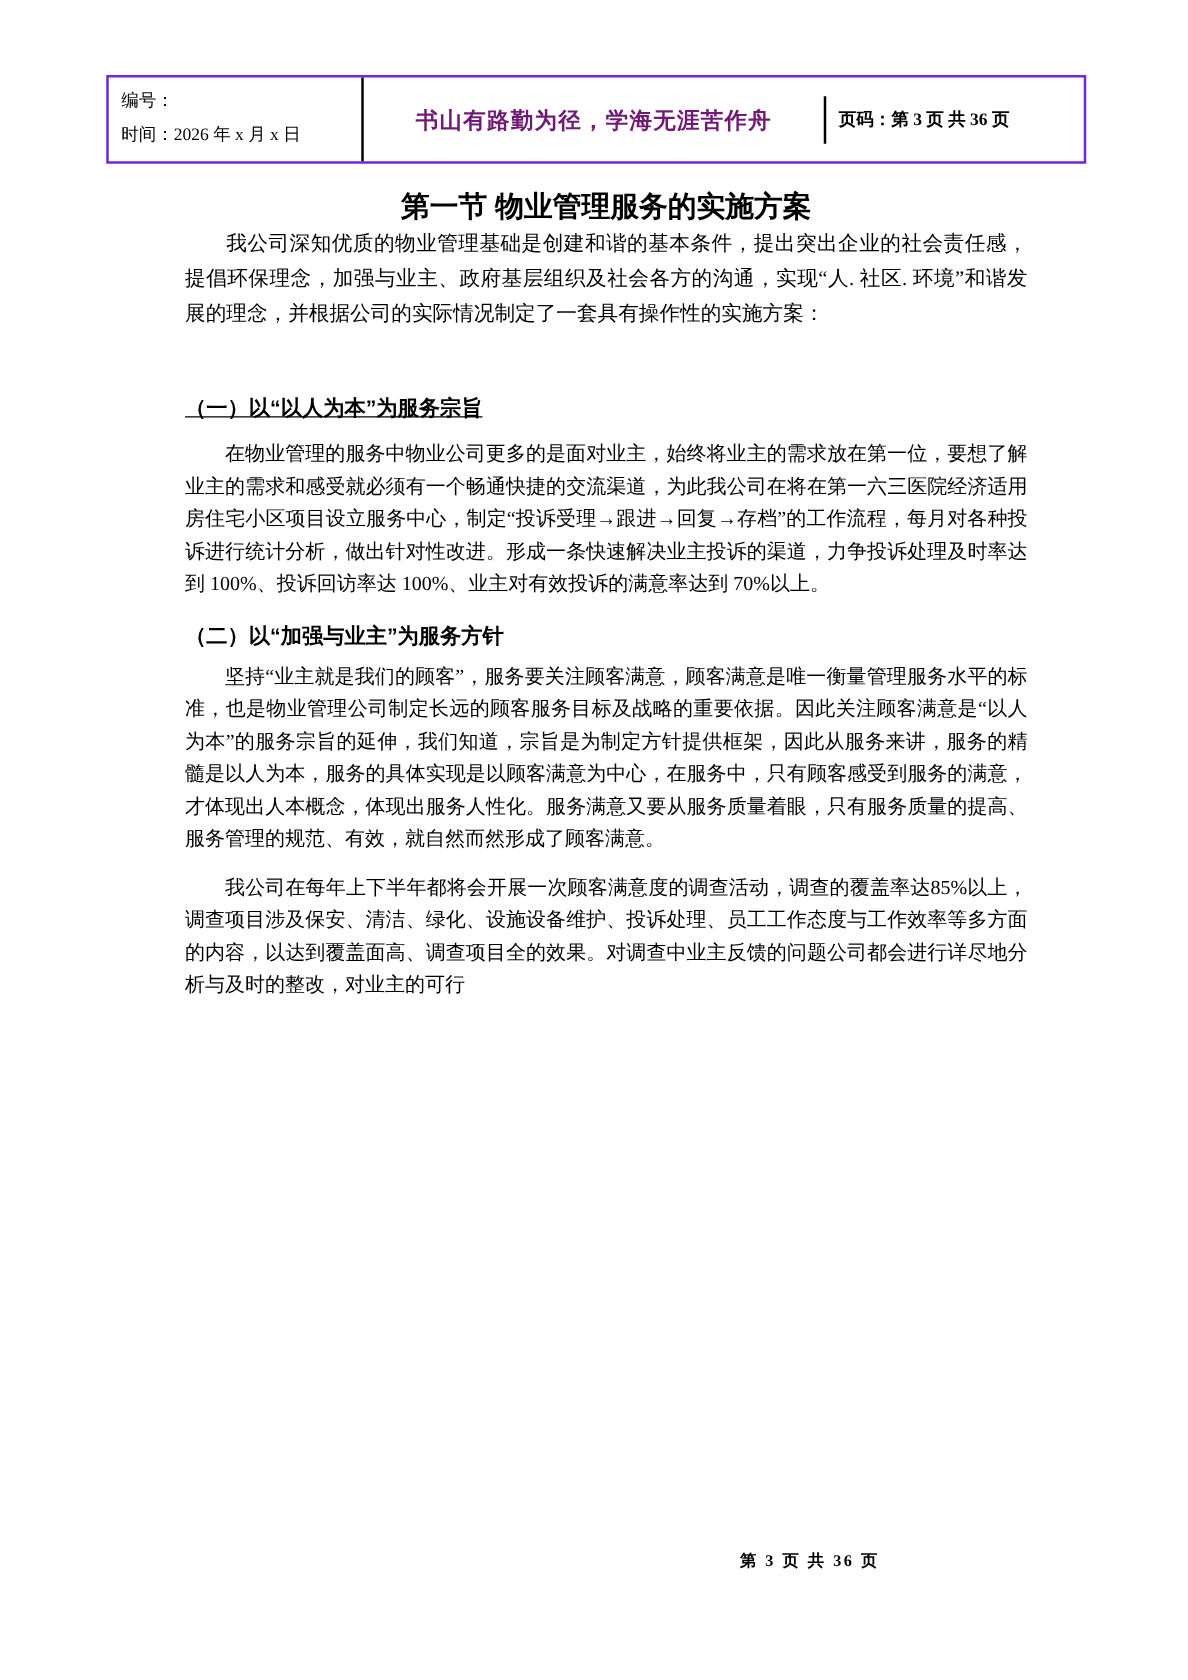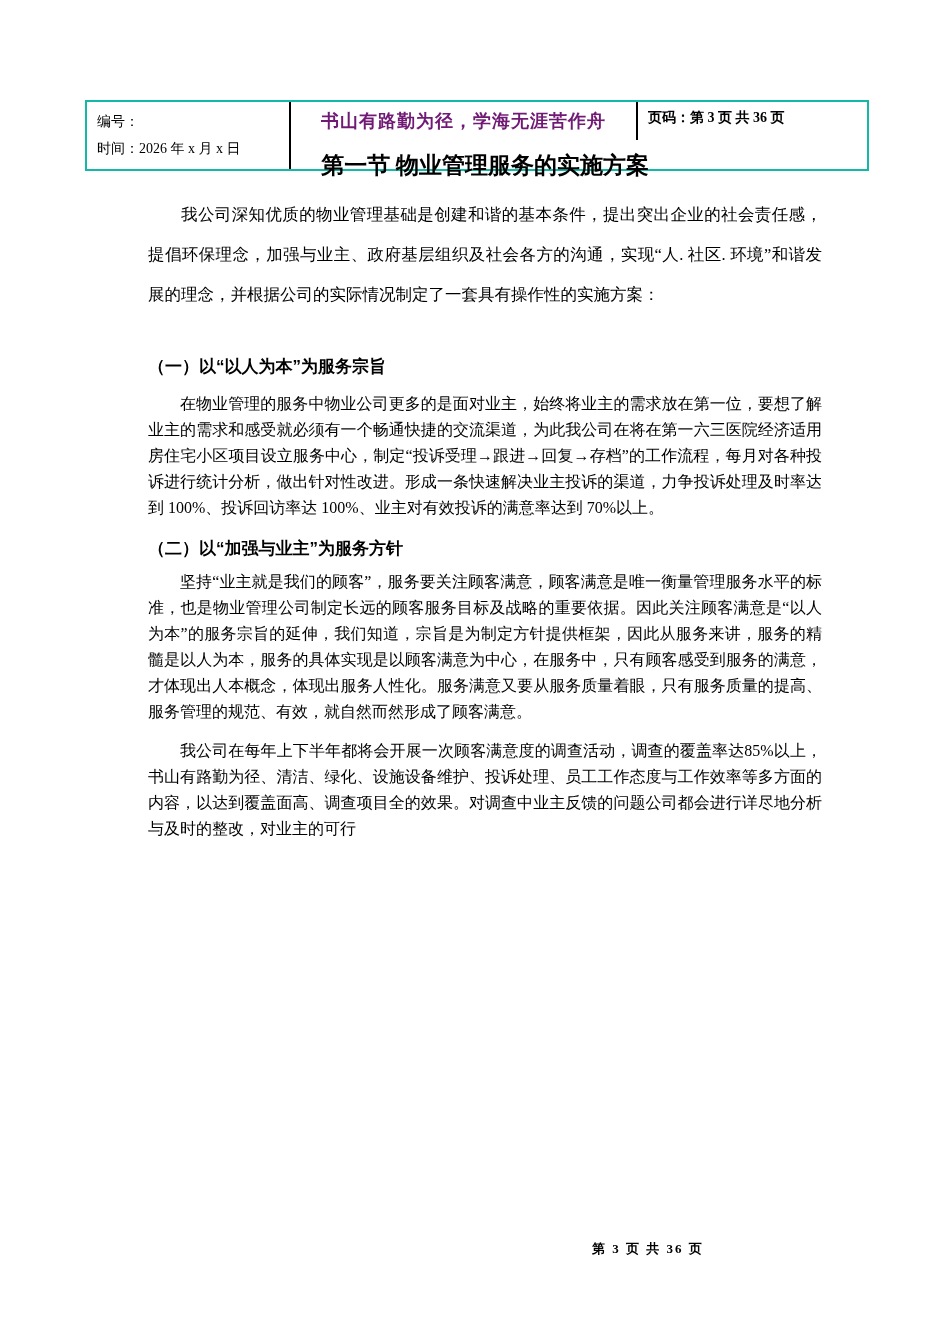--- a/index.html
+++ b/index.html
@@ -14,23 +14,22 @@
     font-family: "Liberation Serif", "DejaVu Serif", serif;
   }
 
   
   .header-table {
     position: absolute;
     top: 60px;
     left: 85px;
     width: 784px;
     display: flex;
-    align-items: flex-start;
-    border: 2px solid #14b8a6;
-    margin-top: 40px;
+    align-items: center;
+    border: 2px solid #6d28d9;
   }
   .h-cell { padding: 7px 10px; }
   .h-cell.left {
     width: 204px;
     border-right: 2px solid #000;
     font-size: 14px;
     line-height: 1.9;
   }
   .h-cell.mid {
     flex: 1;
@@ -40,61 +39,61 @@
     justify-content: center;
   }
   .slogan {
     color: #701a75;
     font-weight: bold;
     font-size: 18px;
     letter-spacing: 1px;
     white-space: nowrap;
   }
   .h-cell.right {
-    width: 229px;
+    width: 206px;
     display: flex;
     align-items: center;
     font-size: 14px;
     font-weight: bold;
   }
 
   
   .content {
     position: absolute;
     top: 150px;
     left: 148px;
     width: 674px;
   }
   h1.doc-title {
-    font-family: Liberation Serif, serif;
+    font-family: Liberation Sans, sans-serif;
     font-size: 23px;
     font-weight: bold;
     text-align: center;
-    margin: 0 0 14px 0;
+    margin: 0 0 0 0;
   }
   p.intro {
     font-size: 16.5px;
-    line-height: 40px;
+    line-height: 28px;
     text-indent: 2em;
     text-align: justify;
     margin: 0;
   }
   h2.section-heading {
     font-family: "Liberation Sans", "DejaVu Sans", sans-serif;
     font-size: 21px;
     font-weight: bold;
     margin: 40px 0 0 0;
   }
   h3.sub-heading {
     font-family: "Liberation Sans", "DejaVu Sans", sans-serif;
     font-size: 17px;
     font-weight: bold;
     margin: 0;
   }
-  h3.sub1 { margin-top: 40px; }
+  h3.sub1 { margin-top: 50px; text-decoration: underline; }
   h3.sub2 { margin-top: 16px; }
   p.body-para {
     font-size: 16px;
     line-height: 26px;
     text-indent: 2em;
     text-align: justify;
     margin: 9px 0 0 0;
   }
   p.para-gap { margin-top: 13px; }
 
@@ -130,18 +129,18 @@
     <h1 class="doc-title">第一节 物业管理服务的实施方案</h1>
 
     <p class="intro">我公司深知优质的物业管理基础是创建和谐的基本条件，提出突出企业的社会责任感，提倡环保理念，加强与业主、政府基层组织及社会各方的沟通，实现“人. 社区. 环境”和谐发展的理念，并根据公司的实际情况制定了一套具有操作性的实施方案：</p>
 
 
     <h3 class="sub-heading sub1">（一）以“以人为本”为服务宗旨</h3>
     <p class="body-para para-gap">在物业管理的服务中物业公司更多的是面对业主，始终将业主的需求放在第一位，要想了解业主的需求和感受就必须有一个畅通快捷的交流渠道，为此我公司在将在第一六三医院经济适用房住宅小区项目设立服务中心，制定“投诉受理→跟进→回复→存档”的工作流程，每月对各种投诉进行统计分析，做出针对性改进。形成一条快速解决业主投诉的渠道，力争投诉处理及时率达到 100%、投诉回访率达 100%、业主对有效投诉的满意率达到 70%以上。</p>
 
     <h3 class="sub-heading sub2">（二）以“加强与业主”为服务方针</h3>
     <p class="body-para">坚持“业主就是我们的顾客”，服务要关注顾客满意，顾客满意是唯一衡量管理服务水平的标准，也是物业管理公司制定长远的顾客服务目标及战略的重要依据。因此关注顾客满意是“以人为本”的服务宗旨的延伸，我们知道，宗旨是为制定方针提供框架，因此从服务来讲，服务的精髓是以人为本，服务的具体实现是以顾客满意为中心，在服务中，只有顾客感受到服务的满意，才体现出人本概念，体现出服务人性化。服务满意又要从服务质量着眼，只有服务质量的提高、服务管理的规范、有效，就自然而然形成了顾客满意。</p>
-    <p class="body-para para-gap">我公司在每年上下半年都将会开展一次顾客满意度的调查活动，调查的覆盖率达85%以上，书山有路勤为径、清洁、绿化、设施设备维护、投诉处理、员工工作态度与工作效率等多方面的内容，以达到覆盖面高、调查项目全的效果。对调查中业主反馈的问题公司都会进行详尽地分析与及时的整改，对业主的可行</p>
+    <p class="body-para para-gap">我公司在每年上下半年都将会开展一次顾客满意度的调查活动，调查的覆盖率达85%以上，调查项目涉及保安、清洁、绿化、设施设备维护、投诉处理、员工工作态度与工作效率等多方面的内容，以达到覆盖面高、调查项目全的效果。对调查中业主反馈的问题公司都会进行详尽地分析与及时的整改，对业主的可行</p>
   </div>
 
   <div class="page-footer">第 3 页 共 36 页</div>
 
 </div>
 
 </body></html>

